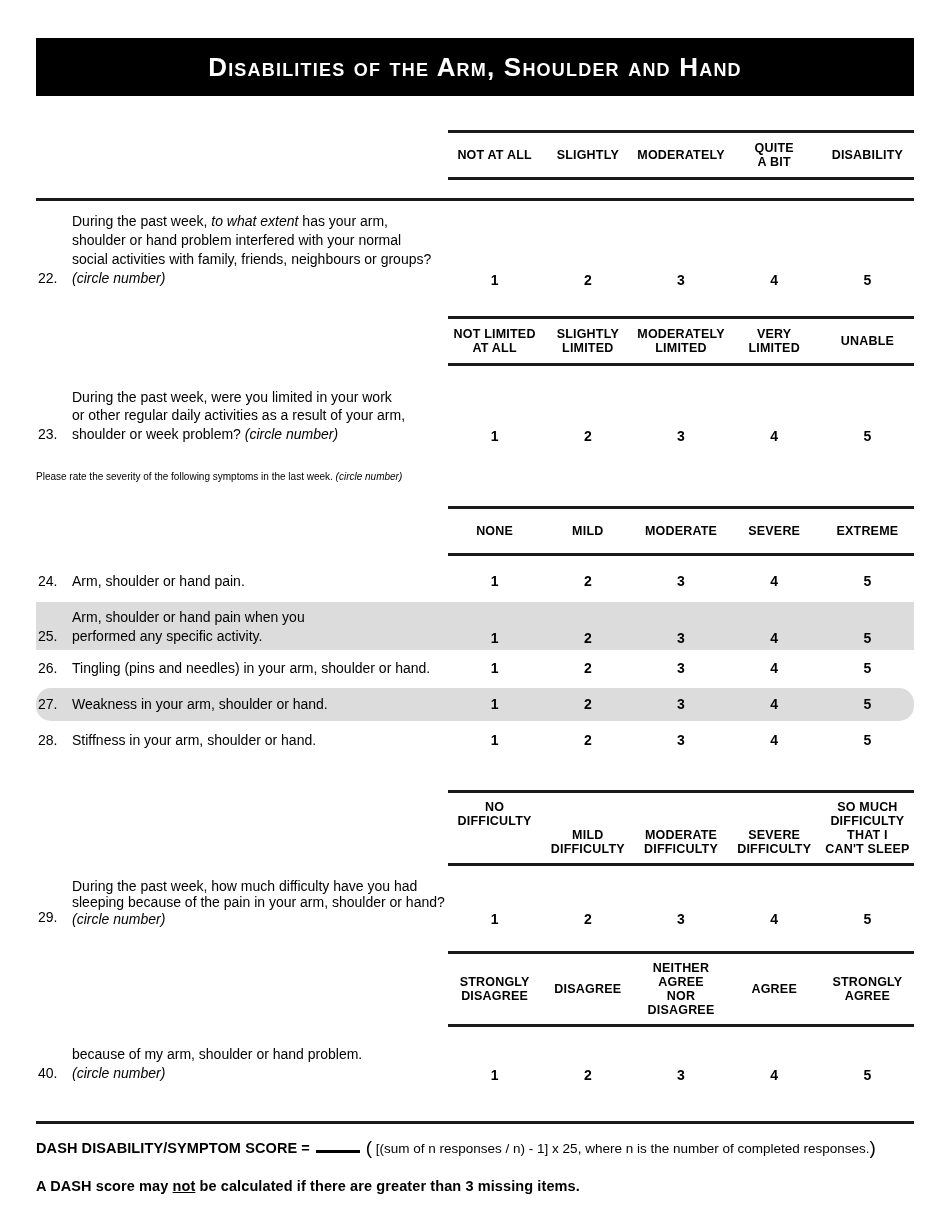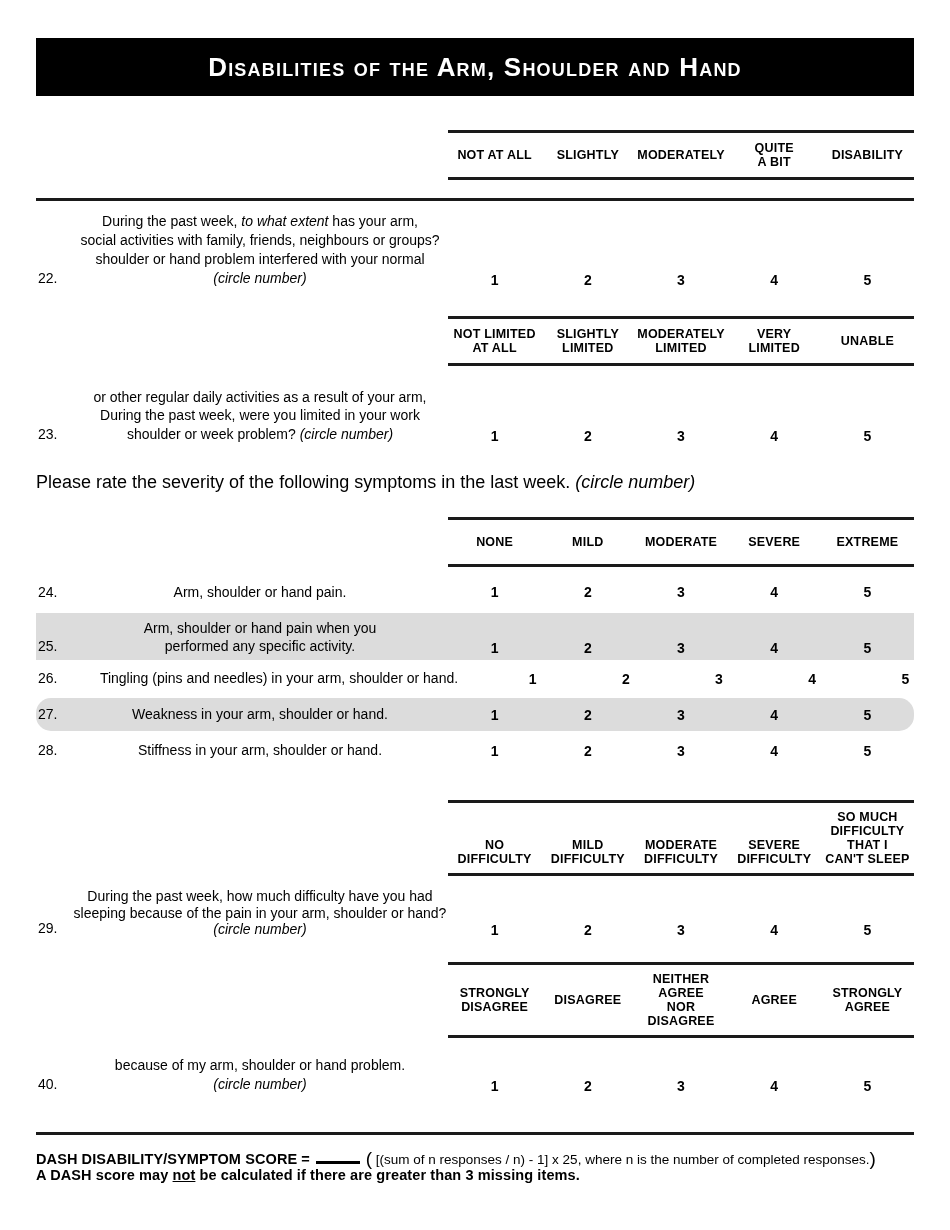--- a/index.html
+++ b/index.html
@@ -86,21 +86,20 @@
     font-size: 14px;
     line-height: 1.35;
     flex: none;
     padding-left: 2px;
   }
   .qbody {
     width: 376px;
     font-size: 14px;
     line-height: 1.35;
     flex: none;
-    text-align: center;
   }
   .qbody .tight { line-height: 1.18; }
   .qbody i { font-style: italic; }
   .nums {
     width: 466px;
     flex: none;
     display: grid;
     grid-template-columns: repeat(5, 1fr);
   }
   .num {
@@ -114,21 +113,21 @@
     display: flex;
     align-items: center;
     width: 878px;
     min-height: 33px;
   }
   .srow.shaded { background: #dcdcdc; }
   .srow .qnum, .srow .qbody { padding-top: 0; padding-bottom: 0; }
   .srow.two-line { min-height: 45px; align-items: flex-end; padding-bottom: 4px;}
 
   .instruction {
-    font-size: 18px;
+    font-size: 10px;
     line-height: 1.35;
     width: 878px;
   }
 
   
   .score-line {
     display: flex;
     align-items: baseline;
     width: 878px;
     white-space: nowrap;
@@ -188,22 +187,22 @@
           <span>DISABILITY</span>
         </div>
       </div>
     </div>
 
     <div class="rule-thick" style="margin-top:18px;"></div>
     <div class="qrow" style="padding-top:11px; padding-bottom:6px;">
       <div class="qnum">22.</div>
       <div class="qbody">
         <div><span>During the past week, </span><i>to what extent</i><span> has your arm,</span></div>
+        <div>shoulder or hand problem interfered with your normal</div>
         <div>social activities with family, friends, neighbours or groups?</div>
-        <div>shoulder or hand problem interfered with your normal</div>
         <div><i>(circle number)</i></div>
       </div>
       <div class="nums">
         <div class="num">1</div>
         <div class="num">2</div>
         <div class="num">3</div>
         <div class="num">4</div>
         <div class="num">5</div>
       </div>
     </div>
@@ -228,22 +227,22 @@
         </div>
         <div class="hdr-cell">
           <span>UNABLE</span>
         </div>
       </div>
     </div>
 
     <div class="qrow" style="padding-top:22px; padding-bottom:4px;">
       <div class="qnum">23.</div>
       <div class="qbody">
+        <div>During the past week, were you limited in your work</div>
         <div>or other regular daily activities as a result of your arm,</div>
-        <div>During the past week, were you limited in your work</div>
         <div><span>shoulder or week problem? </span><i>(circle number)</i></div>
       </div>
       <div class="nums">
         <div class="num">1</div>
         <div class="num">2</div>
         <div class="num">3</div>
         <div class="num">4</div>
         <div class="num">5</div>
       </div>
     </div>
@@ -294,21 +293,21 @@
       </div>
       <div class="nums">
         <div class="num">1</div>
         <div class="num">2</div>
         <div class="num">3</div>
         <div class="num">4</div>
         <div class="num">5</div>
       </div>
     </div>
 
-    <div class="srow" style="margin-top:2px;gap:19px;">
+    <div class="srow" style="margin-top:2px;">
       <div class="qnum">26.</div>
       <div class="qbody">
         <div>Tingling (pins and needles) in your arm, shoulder or hand.</div>
       </div>
       <div class="nums">
         <div class="num">1</div>
         <div class="num">2</div>
         <div class="num">3</div>
         <div class="num">4</div>
         <div class="num">5</div>
@@ -338,21 +337,21 @@
         <div class="num">1</div>
         <div class="num">2</div>
         <div class="num">3</div>
         <div class="num">4</div>
         <div class="num">5</div>
       </div>
     </div>
 
     <div class="hdr-band" style="margin-top:33px;">
       <div class="resp-grid">
-        <div class="hdr-cell" style="justify-content:flex-end;">
+        <div class="hdr-cell" style="justify-content:flex-start;">
           <span>NO</span>
           <span>DIFFICULTY</span>
         </div>
         <div class="hdr-cell" style="justify-content:flex-end;">
           <span>MILD</span>
           <span>DIFFICULTY</span>
         </div>
         <div class="hdr-cell" style="justify-content:flex-end;">
           <span>MODERATE</span>
           <span>DIFFICULTY</span>
@@ -426,18 +425,18 @@
 
     <div class="rule-thick" style="margin-top:34px;"></div>
 
     <div class="score-line" style="margin-top:16px;">
       <span class="score-label">DASH DISABILITY/SYMPTOM SCORE</span>
       <span class="score-eq">=</span>
       <span class="score-blank"></span>
       <span class="score-formula"><span class="paren-big">(</span><span> [(sum of n responses /  n) - 1] x 25, where n is the number of completed responses.</span><span class="paren-big">)</span></span>
     </div>
 
-    <div class="footnote" style="">
+    <div class="footnote" style="margin-top:22px;">
       <span>A DASH score may </span><u>not</u><span> be calculated if there are greater than 3 missing items.</span>
     </div>
 
   </div>
 </div>
 
 </body></html>

